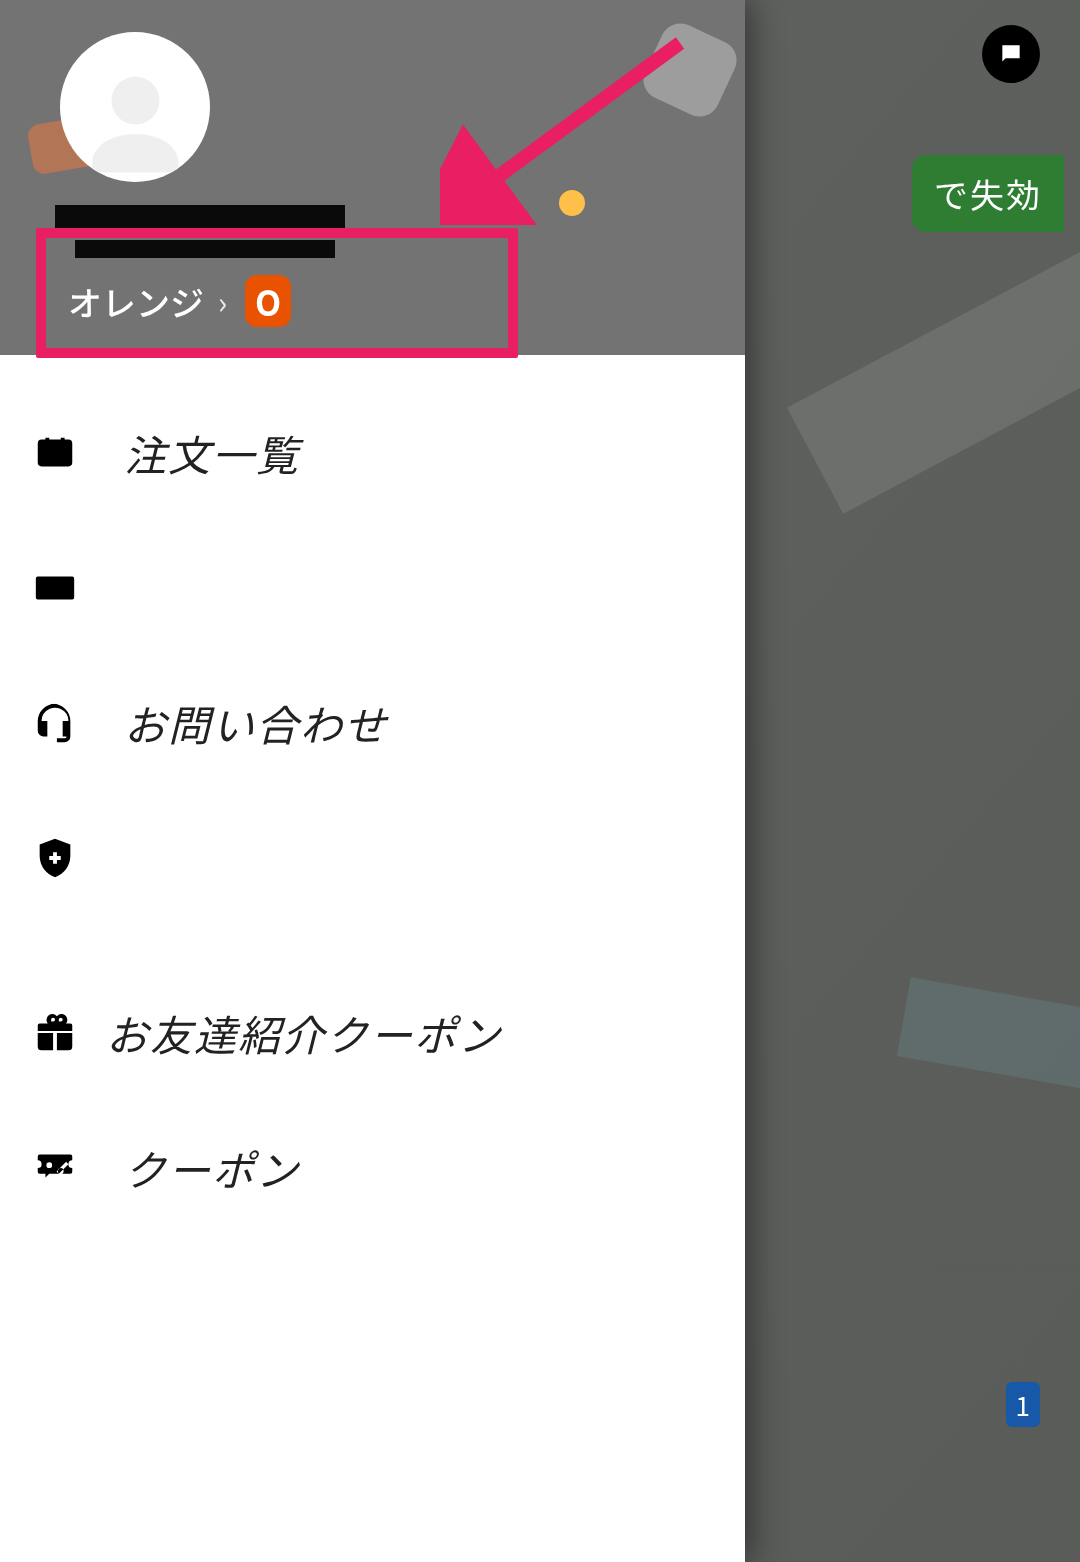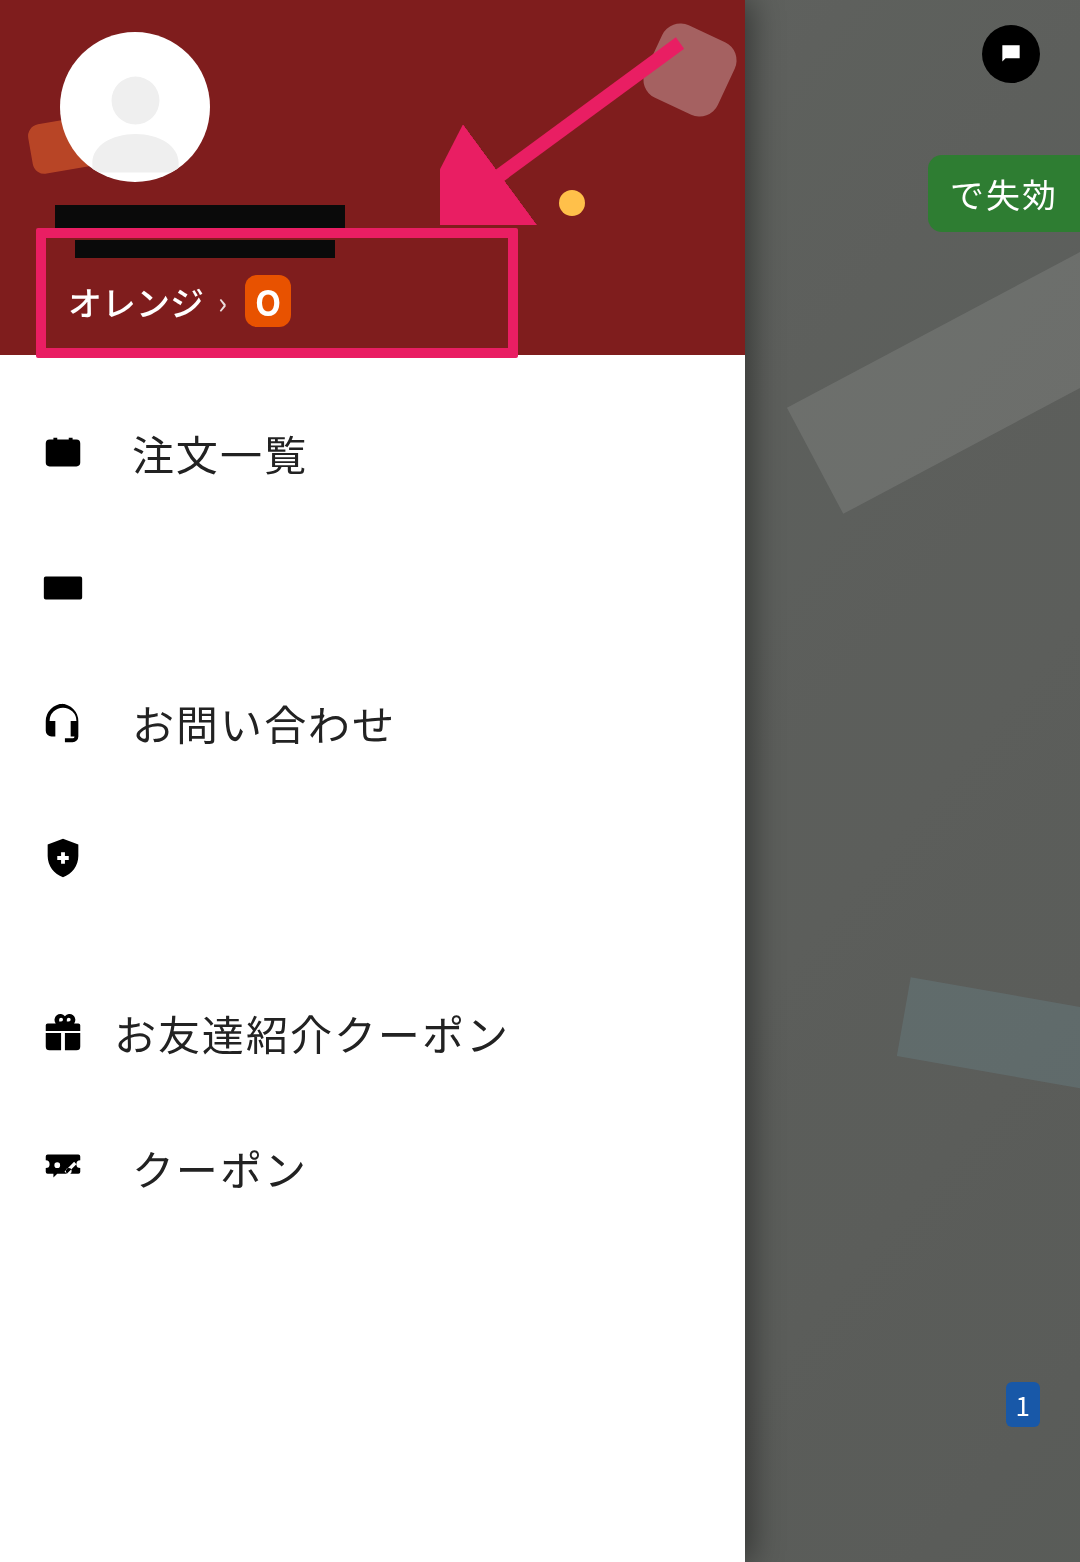--- a/index.html
+++ b/index.html
@@ -8,46 +8,46 @@
 
     
     .map-bg { position:absolute; inset:0; background:
       linear-gradient(0deg, rgba(0,0,0,.55), rgba(0,0,0,.55)),
       linear-gradient(130deg,#d8ddd6 0%,#cfd4cd 40%,#c6cbc4 100%);
     }
     .map-road1 { position:absolute; left:780px; top:260px; width:600px; height:120px; background:rgba(255,255,255,.10); transform:rotate(-28deg); }
     .map-road2 { position:absolute; left:900px; top:1020px; width:500px; height:80px; background:rgba(120,170,190,.18); transform:rotate(10deg); }
     .chat-btn { position:absolute; right:40px; top:25px; width:58px; height:58px; border-radius:50%; background:#000; display:flex; align-items:center; justify-content:center; }
     .chat-btn svg { width:26px; height:26px; fill:#fff; }
-    .gbadge { position:absolute; right:0; top:155px; background:#2e7d32; color:#fff; font-size:34px; padding:14px 22px; border-radius:14px 0 0 14px; letter-spacing:2px; }
+    .gbadge { position:absolute; right:16px; top:155px; background:#2e7d32; color:#fff; font-size:34px; padding:14px 22px; border-radius:14px 0 0 14px; letter-spacing:2px; }
 
     
     .drawer { position:absolute; left:0; top:0; width:745px; height:1562px; background:#fff; box-shadow:6px 0 30px rgba(0,0,0,.45); display:flex; flex-direction:column; }
-    .drawer-header { position:relative; height:355px; background:#7f1d1d; padding:32px 60px 0 60px; overflow:hidden; }
+    .drawer-header { position:relative; height:355px; background:#737373; padding:32px 60px 0 60px; overflow:hidden; }
     .hdr-blob1 { position:absolute; right:15px; top:30px; width:80px; height:80px; border-radius:20px; background:rgba(255,255,255,.30); transform:rotate(25deg); }
     .hdr-dot { position:absolute; right:160px; top:190px; width:26px; height:26px; border-radius:50%; background:#ffc04a; }
     .hdr-blob2 { position:absolute; left:30px; top:120px; width:70px; height:50px; border-radius:12px; background:rgba(255,120,50,.45); transform:rotate(-10deg); }
 
     .avatar { position:relative; width:150px; height:150px; border-radius:50%; background:#fff; display:flex; align-items:flex-end; justify-content:center; overflow:hidden; }
     .avatar svg { width:115px; height:115px; fill:#efefef; }
 
     .name-bar1 { position:absolute; left:55px; top:205px; width:290px; height:30px; background:#0a0a0a; }
     .name-bar2 { position:absolute; left:75px; top:240px; width:260px; height:18px; background:#0a0a0a; }
 
     .tier-row { position:absolute; left:68px; top:275px; display:flex; align-items:center; gap:18px; }
     .tier-label { color:#fff; font-size:34px; font-weight:500; }
     .tier-chevron { color:rgba(255,255,255,.85); font-size:30px; margin-left:-4px; }
     .badge-o { width:46px; height:52px; border-radius:12px; background:#e85200; color:#fff; font-size:34px; font-weight:700; display:flex; align-items:center; justify-content:center; }
 
     
     .ann-box { position:absolute; left:36px; top:228px; width:482px; height:130px; border:10px solid #e91e63; border-radius:2px; pointer-events:none; }
     .ann-arrow { position:absolute; left:440px; top:25px; width:280px; height:200px; pointer-events:none; }
 
     
-    .menu { padding:30px 0 0 40px; }
+    .menu { padding:30px 0 0 32px;font-style:italic; }
     .menu-item { display:flex; align-items:center; height:135px; gap:46px; cursor:pointer; }
     .menu-item.spaced { margin-top:40px;gap:28px; }
     .mi-icon { width:46px; height:46px; display:flex; align-items:center; justify-content:center; }
     .mi-icon svg { width:46px; height:46px; fill:#000; }
     .mi-label { font-size:42px; color:#222; letter-spacing:2px; }
 
     .blue-tag { position:absolute; right:40px; bottom:135px; background:#1858a8; color:#fff; font-size:26px; padding:4px 10px; border-radius:6px; }
   </style>
 </head>
 <body>

